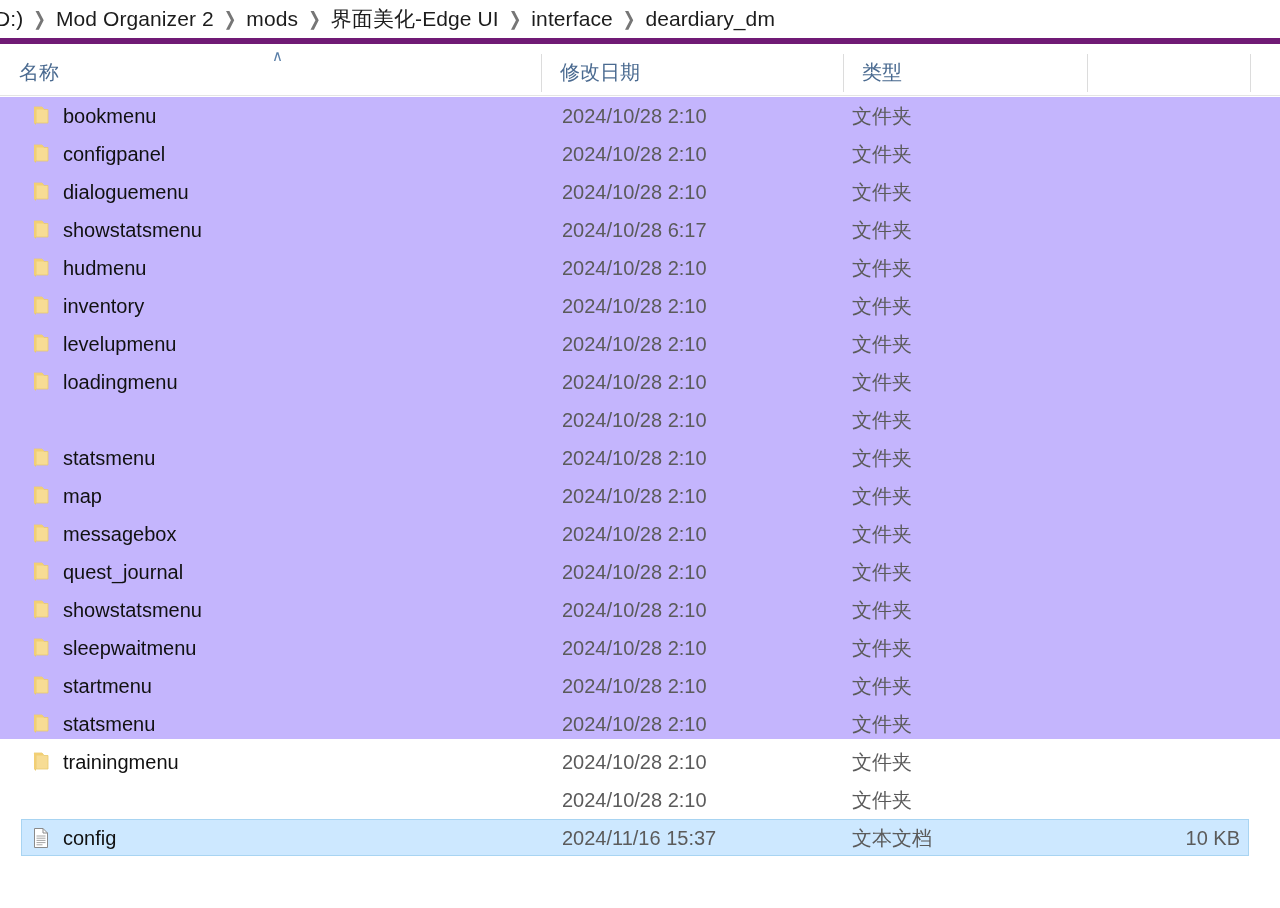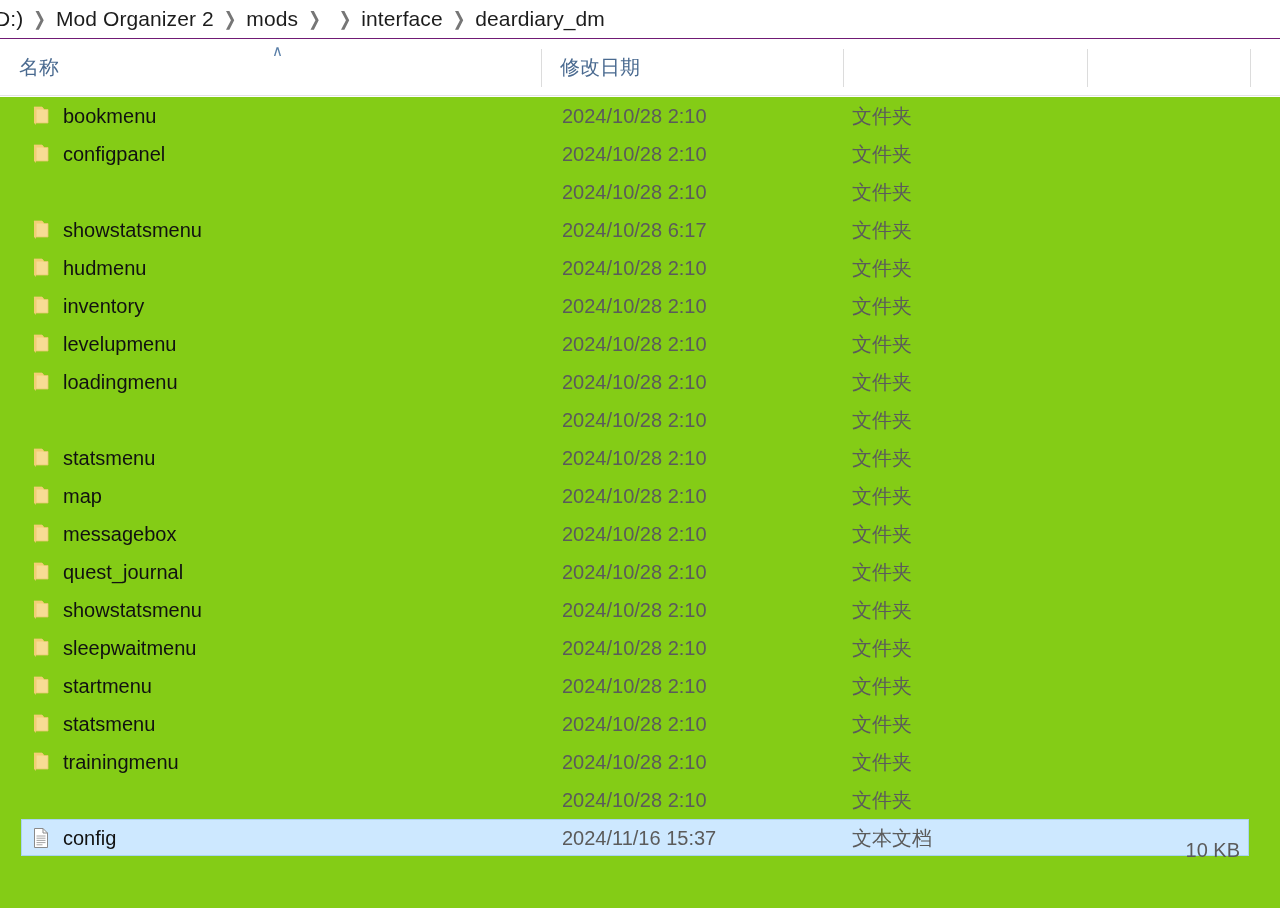--- a/index.html
+++ b/index.html
@@ -48,21 +48,21 @@
   }
 
   
   #column-header {
     position: absolute;
     left: 0;
     top: 38px;
     width: 1280px;
     height: 58px;
     background: #ffffff;
-    border-top: 1px solid #701a75;
+    border-top: 6px solid #701a75;
     border-bottom: 1px solid #e4e4e4;
     box-sizing: border-box;
   }
   .col-head {
     position: absolute;
     top: 0;
     height: 56px;
     display: flex;
     align-items: center;
     font-size: 20px;
@@ -88,22 +88,22 @@
     line-height: 1;
     font-family: "DejaVu Sans", sans-serif;
   }
 
   
   #file-list {
     position: absolute;
     left: 0;
     top: 97px;
     width: 1280px;
-    height: 811px;
-    background: #84cc16;
+    height: 642px;
+    background: #c4b5fd;
   }
   .row {
     position: relative;
     height: 38px;
     width: 1280px;
   }
   .row.selected .row-bg {
     position: absolute;
     left: 21px;
     top: 0px;
@@ -139,21 +139,20 @@
   .cell-type {
     left: 852px;
     width: 225px;
     color: #5b5b5b;
   }
   .cell-size {
     left: 1060px;
     width: 180px;
     justify-content: flex-end;
     color: #5b5b5b;
-    margin-top: 12px;
   }
 
   
   .icon {
     width: 20px;
     height: 24px;
     flex: 0 0 20px;
     position: relative;
     display: block;
   }
@@ -164,38 +163,42 @@
 </head>
 <body>
 
 <div id="breadcrumb-bar">
     <span class="crumb first">D:)</span>
     <span class="crumb-sep">❯</span>
     <span class="crumb">Mod Organizer 2</span>
     <span class="crumb-sep">❯</span>
     <span class="crumb">mods</span>
     <span class="crumb-sep">❯</span>
+    <span class="crumb">界面美化-Edge UI</span>
     <span class="crumb-sep">❯</span>
     <span class="crumb">interface</span>
     <span class="crumb-sep">❯</span>
     <span class="crumb">deardiary_dm</span>
   </div>
 
 <div id="column-header">
   <div class="col-head" style="left:0px; width:541px;">
     <span class="col-label">名称</span>
   </div>
   <div id="sort-indicator">∧</div>
 
   <div class="col-divider" style="left:541px;"></div>
   <div class="col-head" style="left:541px; width:302px;">
     <span class="col-label">修改日期</span>
   </div>
 
   <div class="col-divider" style="left:843px;"></div>
+  <div class="col-head" style="left:843px; width:244px;">
+    <span class="col-label">类型</span>
+  </div>
 
   <div class="col-divider" style="left:1087px;"></div>
 
   <div class="col-divider" style="left:1250px;"></div>
 </div>
 
 <div id="file-list">
     <div class="row">
       <div class="cell cell-name">
         <span class="icon">
@@ -220,20 +223,30 @@
             <path d="M3 19 H5 V21 L3 19 Z" fill="#e8c96f"></path>
           </svg>
         </span>
         <span class="name-text">configpanel</span>
       </div>
       <div class="cell cell-date">2024/10/28 2:10</div>
       <div class="cell cell-type">文件夹</div>
       <div class="cell cell-size"></div>
     </div>
     <div class="row">
+      <div class="cell cell-name">
+        <span class="icon">
+          <svg width="20" height="24" viewBox="0 0 20 24">
+            <path d="M3 3 H11 L13 5.5 H17 V19 H5 V5.5 Z" fill="#f7dc94" stroke="#e8c96f" stroke-width="0.8"></path>
+            <path d="M3 3 H11 L13 5.5 H5 V19 H3 Z" fill="#f2cf74"></path>
+            <path d="M3 19 H5 V21 L3 19 Z" fill="#e8c96f"></path>
+          </svg>
+        </span>
+        <span class="name-text">dialoguemenu</span>
+      </div>
       <div class="cell cell-date">2024/10/28 2:10</div>
       <div class="cell cell-type">文件夹</div>
       <div class="cell cell-size"></div>
     </div>
     <div class="row">
       <div class="cell cell-name">
         <span class="icon">
           <svg width="20" height="24" viewBox="0 0 20 24">
             <path d="M3 3 H11 L13 5.5 H17 V19 H5 V5.5 Z" fill="#f7dc94" stroke="#e8c96f" stroke-width="0.8"></path>
             <path d="M3 3 H11 L13 5.5 H5 V19 H3 Z" fill="#f2cf74"></path>

